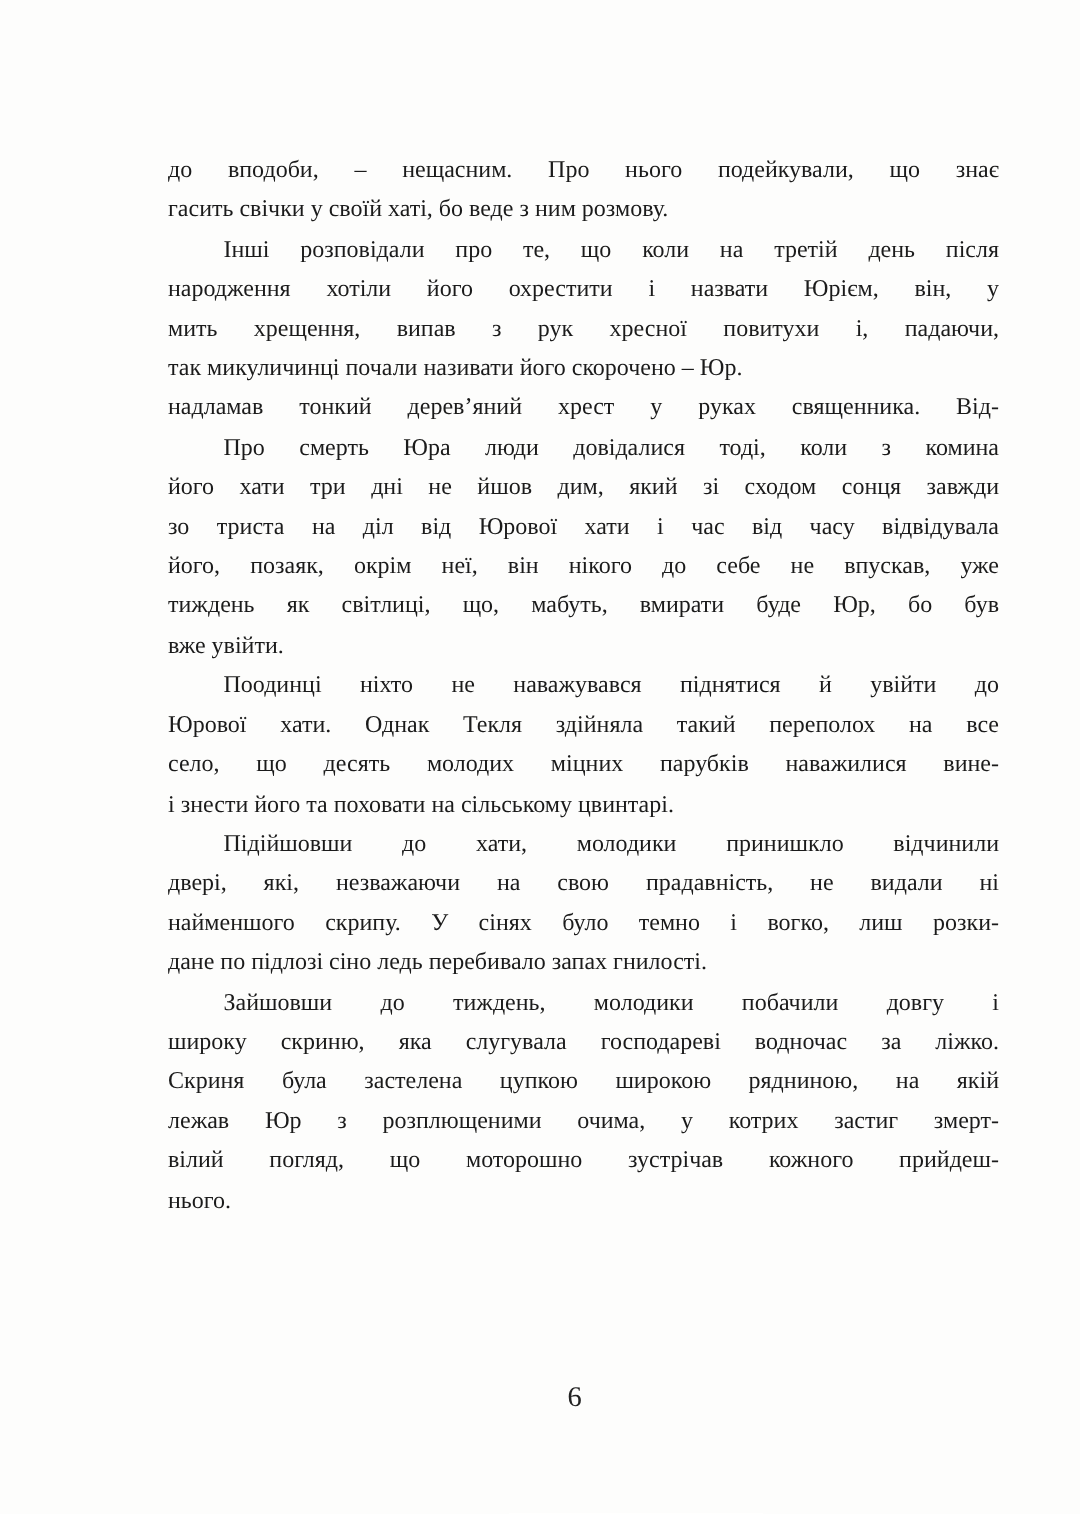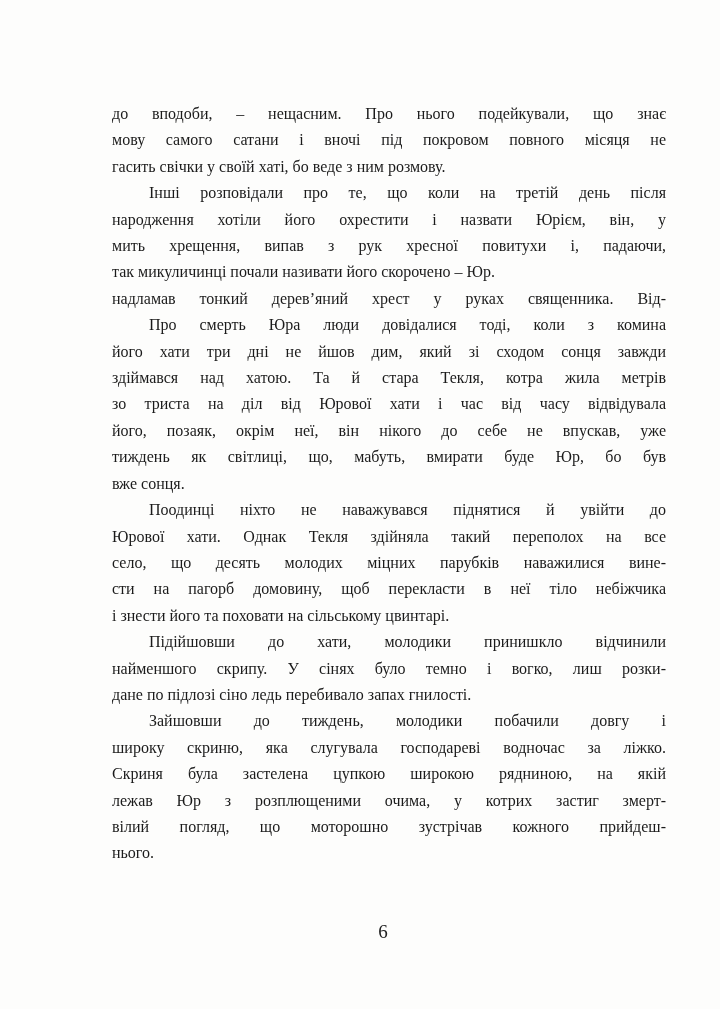--- a/index.html
+++ b/index.html
@@ -45,40 +45,38 @@
     font-size: 19px;
     color: #222222;
   }
 </style>
 </head>
 <body>
 
 <div class="book-page">
   <div class="text-block">
       <div class="line">до вподоби, – нещасним. Про нього подейкували, що знає</div>
-      <div class="line">мову самого сатани і вночі під покровом повного місяця не</div>
       <div class="line last">гасить свічки у своїй хаті, бо веде з ним розмову.</div>
       <div class="line indent">Інші розповідали про те, що коли на третій день після</div>
       <div class="line">народження хотіли його охрестити і назвати Юрієм, він, у</div>
       <div class="line">мить хрещення, випав з рук хресної повитухи і, падаючи,</div>
       <div class="line last">так микуличинці почали називати його скорочено – Юр.</div>
       <div class="line">надламав тонкий дерев’яний хрест у руках священника. Від-</div>
       <div class="line indent">Про смерть Юра люди довідалися тоді, коли з комина</div>
       <div class="line">його хати три дні не йшов дим, який зі сходом сонця завжди</div>
-      <div class="line">здіймався над хатою. Та й стара Текля, котра жила метрів</div>
       <div class="line">зо триста на діл від Юрової хати і час від часу відвідувала</div>
       <div class="line">його, позаяк, окрім неї, він нікого до себе не впускав, уже</div>
       <div class="line">тиждень як світлиці, що, мабуть, вмирати буде Юр, бо був</div>
-      <div class="line last">вже сонця.</div>
+      <div class="line last">вже увійти.</div>
       <div class="line indent">Поодинці ніхто не наважувався піднятися й увійти до</div>
       <div class="line">Юрової хати. Однак Текля здійняла такий переполох на все</div>
       <div class="line">село, що десять молодих міцних парубків наважилися вине-</div>
-      <div class="line">сти на пагорб домовину, щоб перекласти в неї тіло небіжчика</div>
       <div class="line last">і знести його та поховати на сільському цвинтарі.</div>
       <div class="line indent">Підійшовши до хати, молодики принишкло відчинили</div>
+      <div class="line">двері, які, незважаючи на свою прадавність, не видали ні</div>
       <div class="line">найменшого скрипу. У сінях було темно і вогко, лиш розки-</div>
       <div class="line last">дане по підлозі сіно ледь перебивало запах гнилості.</div>
       <div class="line indent">Зайшовши до тиждень, молодики побачили довгу і</div>
       <div class="line">широку скриню, яка слугувала господареві водночас за ліжко.</div>
       <div class="line">Скриня була застелена цупкою широкою рядниною, на якій</div>
       <div class="line">лежав Юр з розплющеними очима, у котрих застиг змерт-</div>
       <div class="line">вілий погляд, що моторошно зустрічав кожного прийдеш-</div>
       <div class="line last">нього.</div>
     </div>
   <div class="page-number">6</div>

